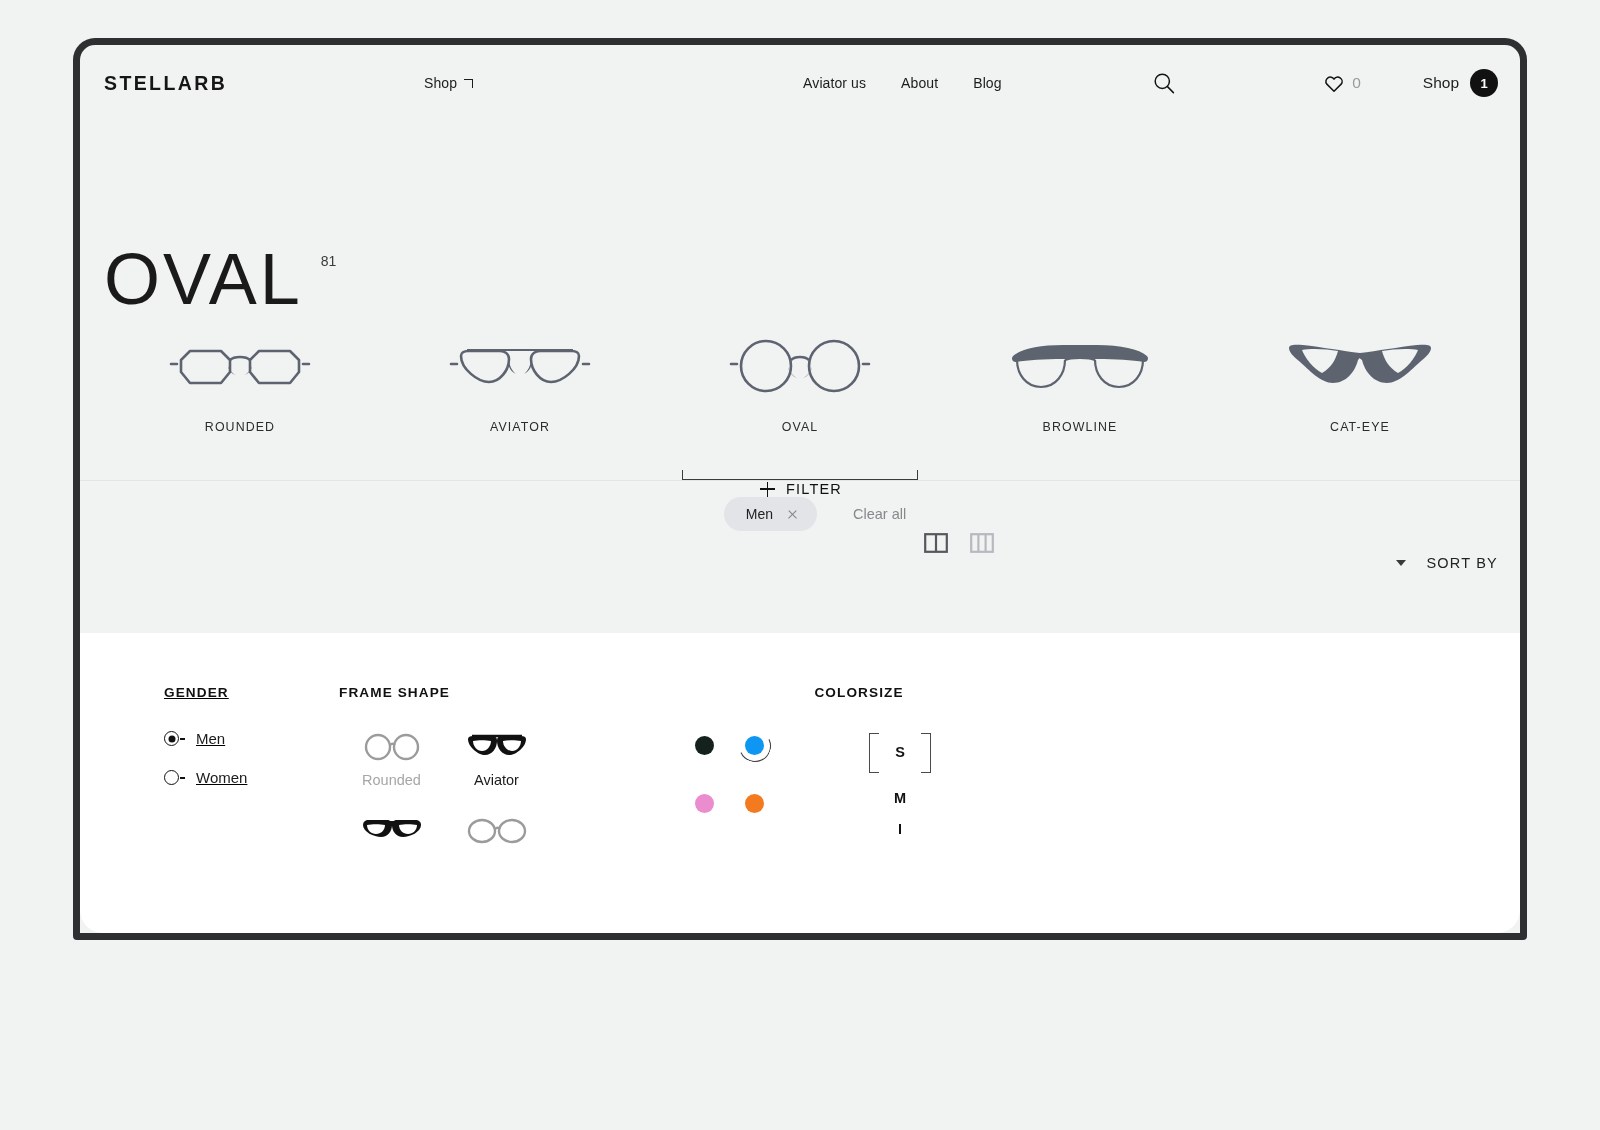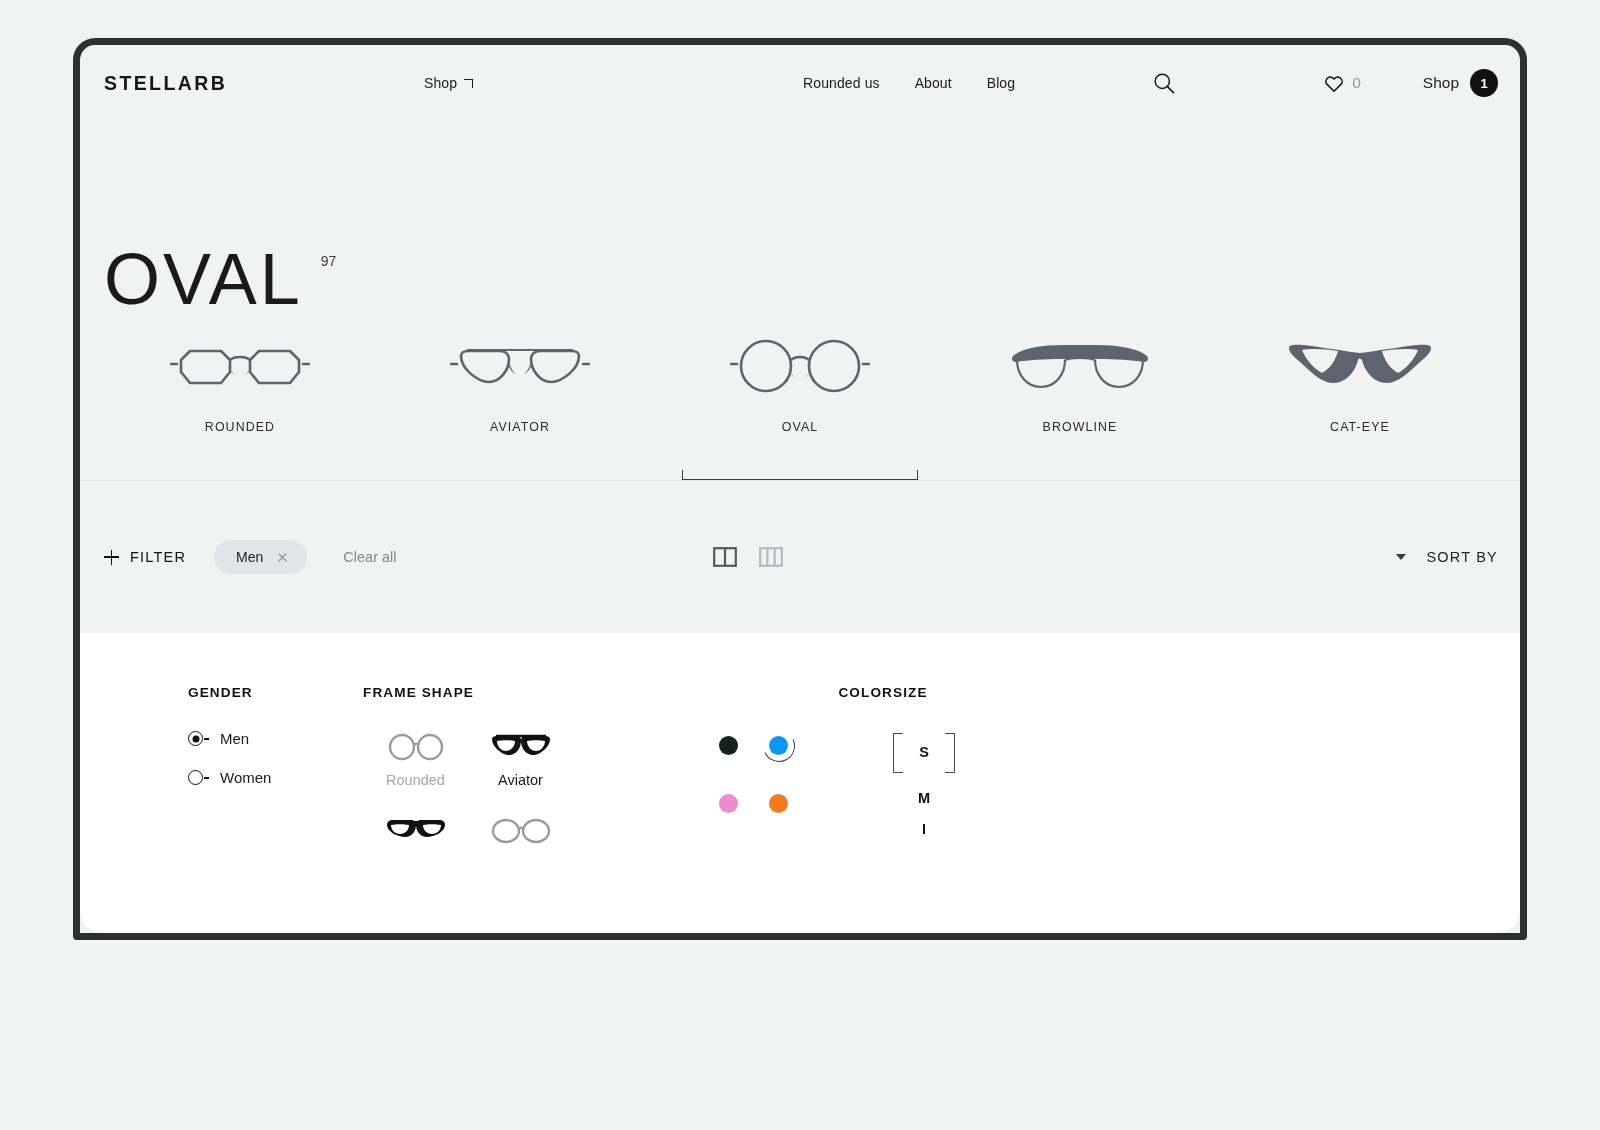--- a/index.html
+++ b/index.html
@@ -223,20 +223,21 @@
 
   .shape-tab.is-active .shape-underline { display: block; }
 
   
   #filter-bar {
     height: 152px;
     display: flex;
     align-items: center;
     padding: 0 22px 0 24px;
     background: #f1f2f2;
+    flex-direction: column;
   }
 
   #filter-toggle {
     display: flex;
     align-items: center;
     gap: 11px;
     cursor: pointer;
   }
 
   #filter-plus {
@@ -335,21 +336,21 @@
 
   
   #filter-panel {
     background: #ffffff;
     height: 300px;
     padding: 52px 0 0 0;
     display: flex;
   }
 
   .filter-group { position: relative; }
-  #group-gender      { margin-left: 108px; width: 175px; }
+  #group-gender      { margin-left: 84px; width: 175px; text-decoration: underline; }
   #group-frame-shape { width: 350px; }
   #group-color       { margin-left: 0; width: 180px; text-align: right; }
   #group-size        { width: 160px; }
 
   .filter-group-title {
     font-size: 13.6px;
     font-weight: 700;
     letter-spacing: 1.1px;
     color: #111;
     margin-bottom: 30px;
@@ -500,21 +501,21 @@
       <div id="brand-logo">STELLARB</div>
 
       <nav id="primary-nav">
         <a class="nav-link" id="nav-shop">
           <span>Shop</span>
           <span class="shop-caret"></span>
         </a>
       </nav>
 
       <nav id="secondary-nav">
-        <a class="nav-link">Rounded us</a>
+        <a class="nav-link">Aviator us</a>
         <a class="nav-link">About</a>
         <a class="nav-link">Blog</a>
       </nav>
 
       <div id="header-right">
 
         <div id="search-button">
           <svg width="22" height="22" viewBox="0 0 22 22" fill="none" aria-hidden="true">
             <circle cx="9.3" cy="9.3" r="7.1" stroke="#141414" stroke-width="1.5"></circle>
             <line x1="14.5" y1="14.6" x2="20.4" y2="20.6" stroke="#141414" stroke-width="1.5" stroke-linecap="round"></line>
@@ -531,21 +532,21 @@
         <div id="cart-button">
           <span id="cart-label">Shop</span>
           <span id="cart-badge">1</span>
         </div>
 
       </div>
     </header>
 
     <div id="category-title-wrap">
       <h1 id="category-title">OVAL</h1>
-      <span id="category-count">97</span>
+      <span id="category-count">81</span>
     </div>
 
     <div id="shape-tabs">
 
       <div class="shape-tab">
         <div class="shape-icon">
           <svg width="150" height="60" viewBox="0 0 150 60" fill="none" aria-hidden="true">
             <path d="M12 26h-6M138 26h6" stroke="#5d6470" stroke-width="2.6" stroke-linecap="round"></path>
             <path d="M16 22 25 13h31l9 9v12l-9 11H25l-9-11Z" stroke="#5d6470" stroke-width="2.6" stroke-linejoin="round" fill="none"></path>
             <path d="M85 22l9-9h31l9 9v12l-9 11H94l-9-11Z" stroke="#5d6470" stroke-width="2.6" stroke-linejoin="round" fill="none"></path>

